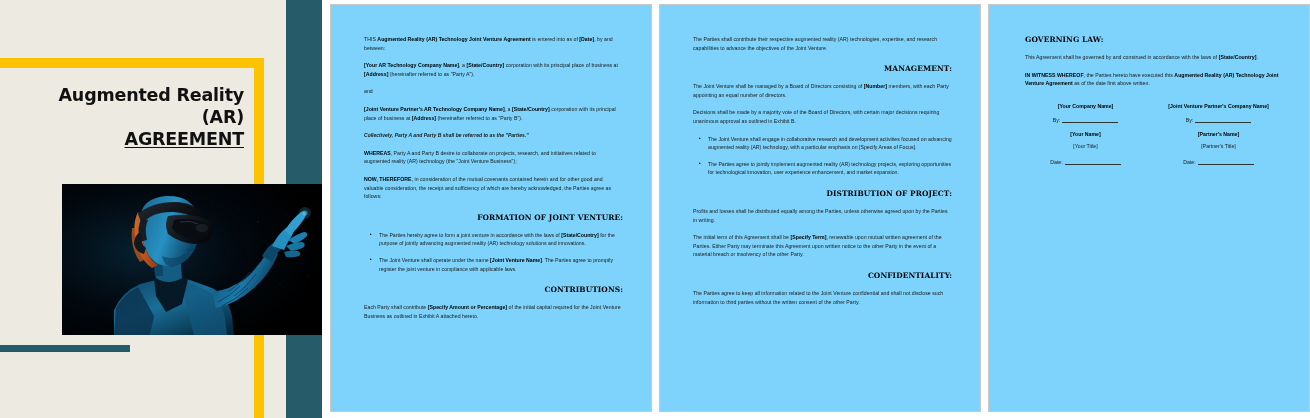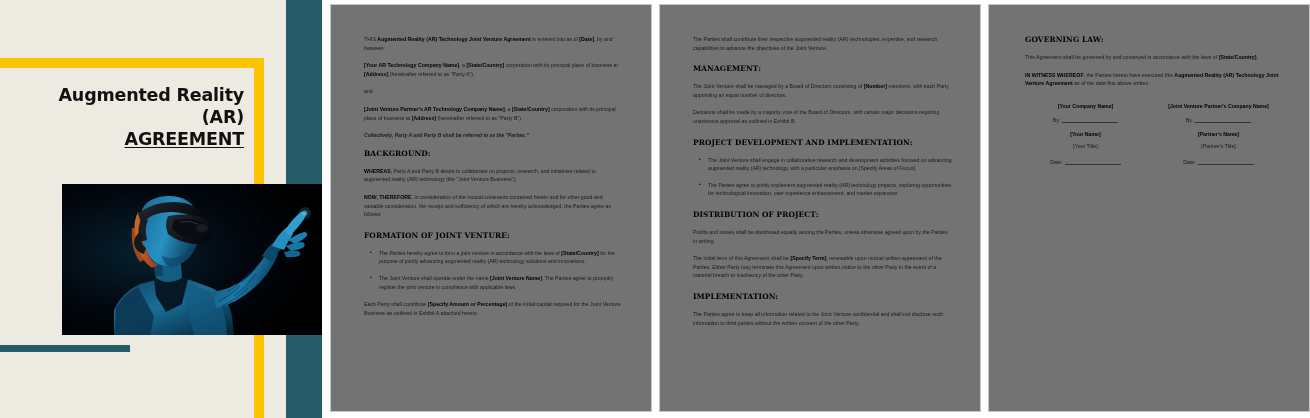--- a/index.html
+++ b/index.html
@@ -89,21 +89,21 @@
     height: 7px;
     background: #265b69;
   }
 
   
   .doc-page {
     position: absolute;
     top: 4px;
     width: 322px;
     height: 408px;
-    background: #737373;
+    background: #7dd3fc;
     border: 1px solid #c8c8c8;
     box-sizing: border-box;
     overflow: hidden;
   }
   #page-2 { left: 330px; }
   #page-3 { left: 659px; }
   #page-4 { left: 988px; }
 
   .page-inner {
     padding: 30px 28px 10px 33px;
@@ -123,21 +123,21 @@
 
   h2.section-heading {
     font-family: "DejaVu Serif", serif;
     font-weight: bold;
     font-size: 7.4px;
     line-height: 10px;
     color: #000000;
     margin: 0 0 8px 0;
     letter-spacing: 0.1px;
   }
-  h2.section-heading.spaced-top { margin-top: 12px; }
+  h2.section-heading.spaced-top { margin-top: 12px; text-align: right; }
 
   ul.bullets {
     margin: 0 0 9px 0;
     padding-left: 15px;
     list-style: none;
   }
   ul.bullets li {
     position: relative;
     font-size: 5.2px;
     line-height: 8.6px;
@@ -342,54 +342,53 @@
   </div>
 
   <div class="doc-page" id="page-2">
     <div class="page-inner">
       <p class="para">THIS <b>Augmented Reality (AR) Technology Joint Venture Agreement</b> is entered into as of <b>[Date]</b>, by and between:</p>
       <p class="para"><b>[Your AR Technology Company Name]</b>, a <b>[State/Country]</b> corporation with its principal place of business at <b>[Address]</b> (hereinafter referred to as "Party A"),</p>
       <p class="para">and</p>
       <p class="para"><b>[Joint Venture Partner's AR Technology Company Name]</b>, a <b>[State/Country]</b> corporation with its principal place of business at <b>[Address]</b> (hereinafter referred to as "Party B").</p>
       <p class="para italic">Collectively, Party A and Party B shall be referred to as the "Parties."</p>
 
-      <h2 class="section-heading">BACKGROUND:</h2>
       <p class="para"><b>WHEREAS</b>, Party A and Party B desire to collaborate on projects, research, and initiatives related to augmented reality (AR) technology (the "Joint Venture Business");</p>
       <p class="para"><b>NOW, THEREFORE</b>, in consideration of the mutual covenants contained herein and for other good and valuable consideration, the receipt and sufficiency of which are hereby acknowledged, the Parties agree as follows:</p>
 
       <h2 class="section-heading spaced-top">FORMATION OF JOINT VENTURE:</h2>
       <ul class="bullets">
         <li>The Parties hereby agree to form a joint venture in accordance with the laws of <b>[State/Country]</b> for the purpose of jointly advancing augmented reality (AR) technology solutions and innovations.</li>
         <li>The Joint Venture shall operate under the name <b>[Joint Venture Name]</b>. The Parties agree to promptly register the joint venture in compliance with applicable laws.</li>
       </ul>
 
+      <h2 class="section-heading spaced-top">CONTRIBUTIONS:</h2>
       <p class="para">Each Party shall contribute <b>[Specify Amount or Percentage]</b> of the initial capital required for the Joint Venture Business as outlined in Exhibit A attached hereto.</p>
     </div>
   </div>
 
   <div class="doc-page" id="page-3">
     <div class="page-inner">
       <p class="para">The Parties shall contribute their respective augmented reality (AR) technologies, expertise, and research capabilities to advance the objectives of the Joint Venture.</p>
 
       <h2 class="section-heading spaced-top">MANAGEMENT:</h2>
       <p class="para">The Joint Venture shall be managed by a Board of Directors consisting of <b>[Number]</b> members, with each Party appointing an equal number of directors.</p>
       <p class="para">Decisions shall be made by a majority vote of the Board of Directors, with certain major decisions requiring unanimous approval as outlined in Exhibit B.</p>
 
-      <h2 class="section-heading spaced-top">PROJECT DEVELOPMENT AND IMPLEMENTATION:</h2>
       <ul class="bullets">
         <li>The Joint Venture shall engage in collaborative research and development activities focused on advancing augmented reality (AR) technology, with a particular emphasis on [Specify Areas of Focus].</li>
         <li>The Parties agree to jointly implement augmented reality (AR) technology projects, exploring opportunities for technological innovation, user experience enhancement, and market expansion.</li>
       </ul>
 
       <h2 class="section-heading spaced-top">DISTRIBUTION OF PROJECT:</h2>
       <p class="para">Profits and losses shall be distributed equally among the Parties, unless otherwise agreed upon by the Parties in writing.</p>
 
       <p class="para">The initial term of this Agreement shall be <b>[Specify Term]</b>, renewable upon mutual written agreement of the Parties. Either Party may terminate this Agreement upon written notice to the other Party in the event of a material breach or insolvency of the other Party.</p>
 
-      <h2 class="section-heading spaced-top">IMPLEMENTATION:</h2>
+      <h2 class="section-heading spaced-top">CONFIDENTIALITY:</h2>
       <p class="para">The Parties agree to keep all information related to the Joint Venture confidential and shall not disclose such information to third parties without the written consent of the other Party.</p>
     </div>
   </div>
 
   <div class="doc-page" id="page-4">
     <div class="page-inner">
       <h2 class="section-heading">GOVERNING LAW:</h2>
       <p class="para">This Agreement shall be governed by and construed in accordance with the laws of <b>[State/Country]</b>.</p>
       <p class="para"><b>IN WITNESS WHEREOF</b>, the Parties hereto have executed this <b>Augmented Reality (AR) Technology Joint Venture Agreement</b> as of the date first above written.</p>
 

